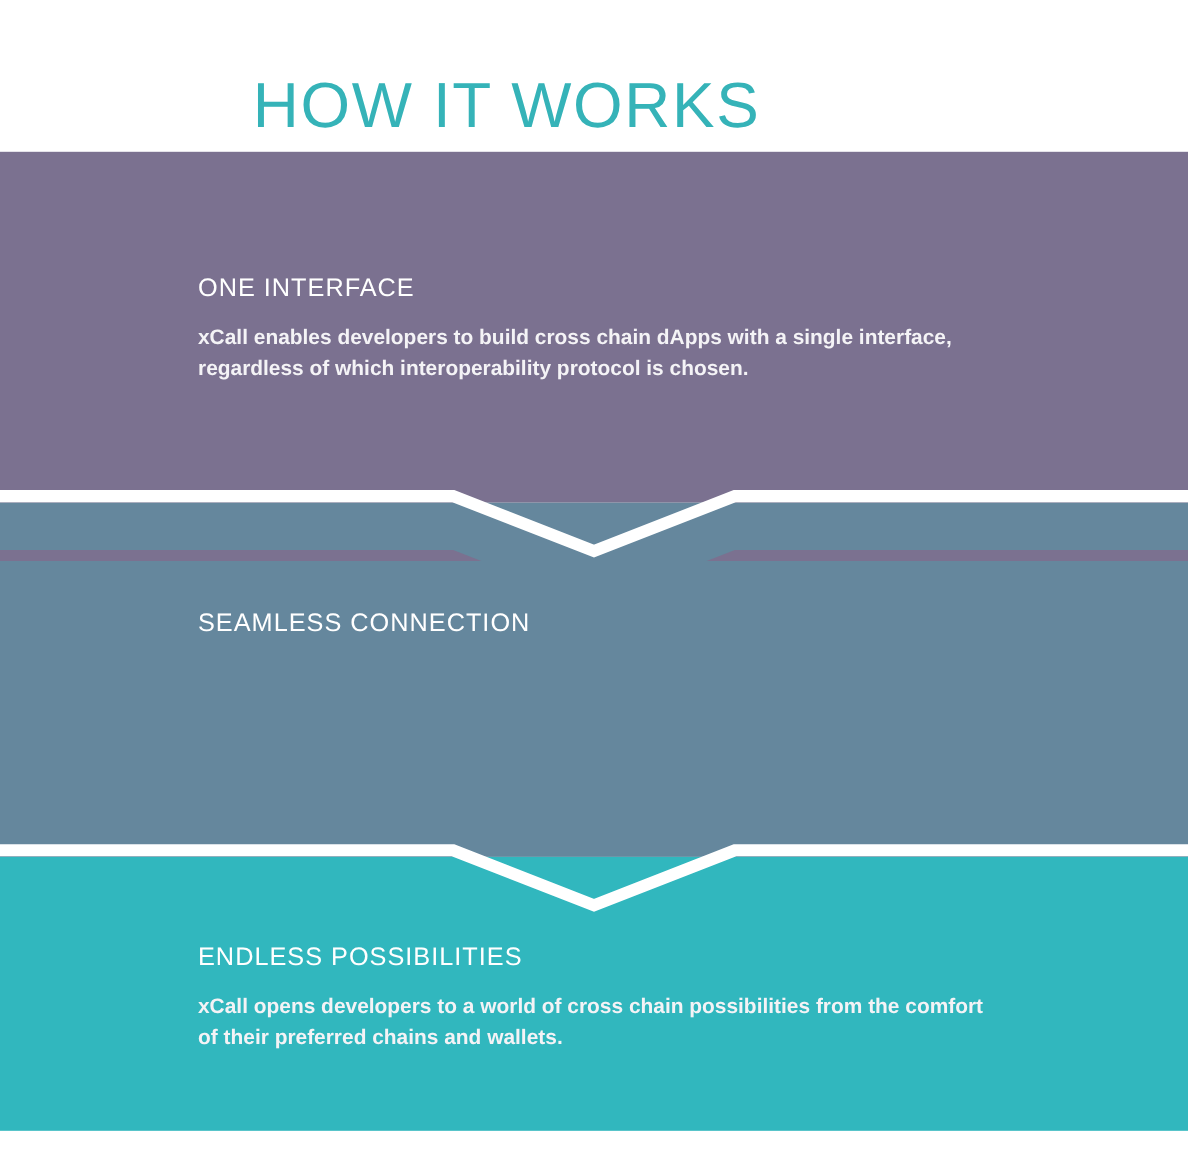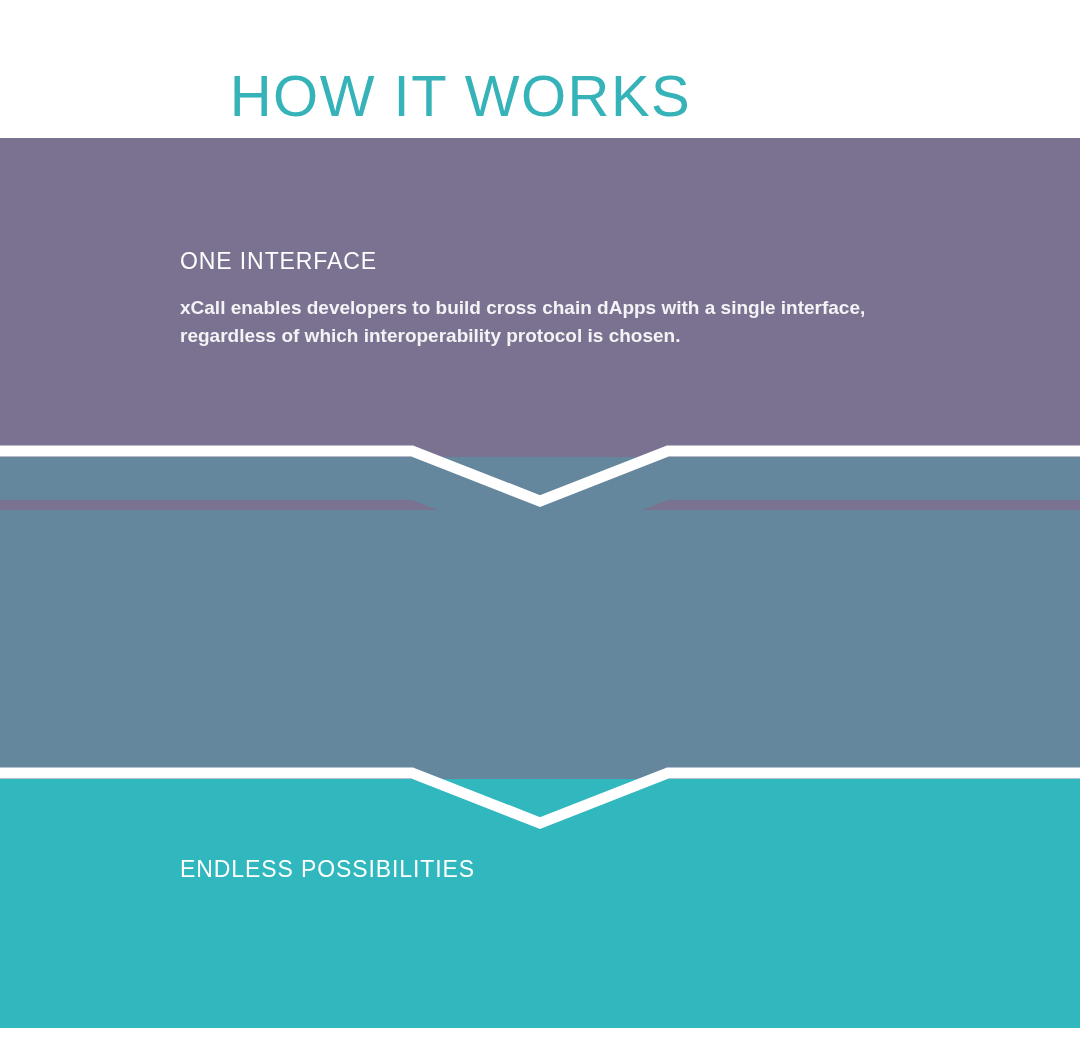--- a/index.html
+++ b/index.html
@@ -140,20 +140,22 @@
         <path d="M -10 11 L 412 11 L 540 61 L 668 11 L 1090 11" fill="none" stroke="#ffffff" stroke-width="11" stroke-linejoin="miter" stroke-miterlimit="10"></path>
       </svg>
     </div>
 
     <div class="content content-1">
       <h2 class="section-heading">ONE INTERFACE</h2>
       <p class="section-body">xCall enables developers to build cross chain dApps with a single interface, regardless of which interoperability protocol is chosen.</p>
     </div>
 
     <div class="content content-2">
+      <h2 class="section-heading">SEAMLESS CONNECTION</h2>
     </div>
 
     <div class="content content-3">
       <h2 class="section-heading">ENDLESS POSSIBILITIES</h2>
+      <p class="section-body">xCall opens developers to a world of cross chain possibilities from the comfort of their preferred chains and wallets.</p>
     </div>
 
   </div>
 </div>
 
 </body></html>

